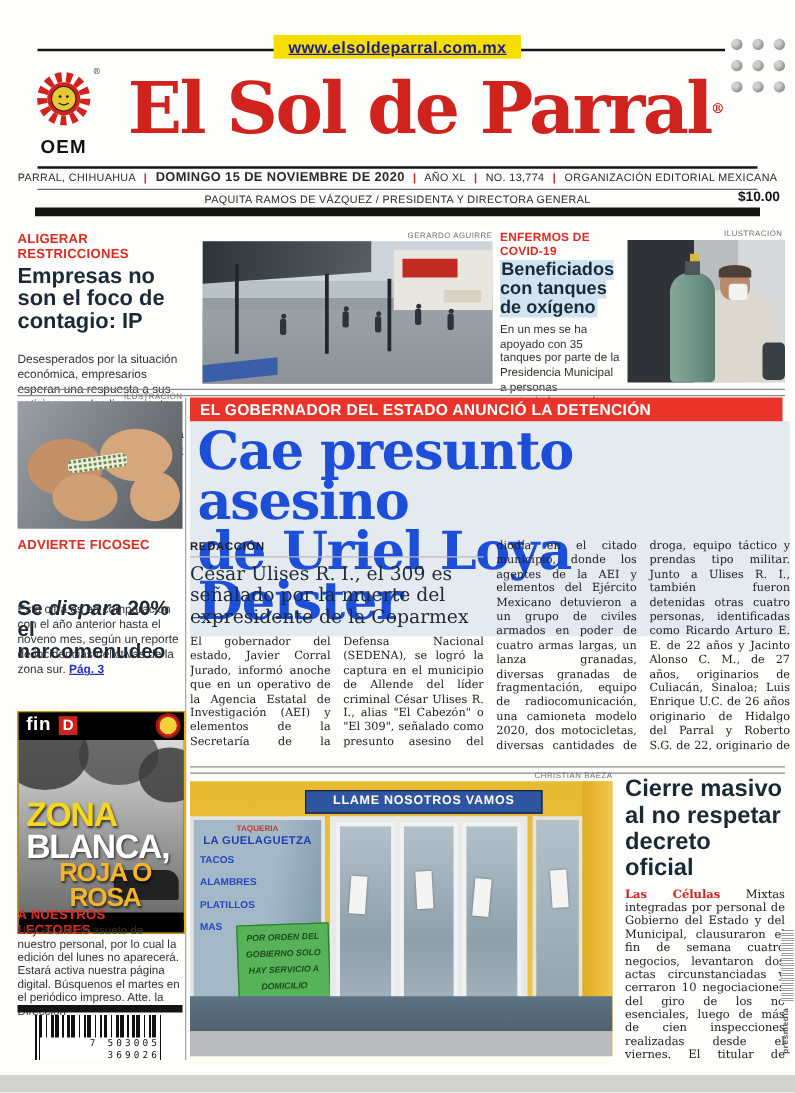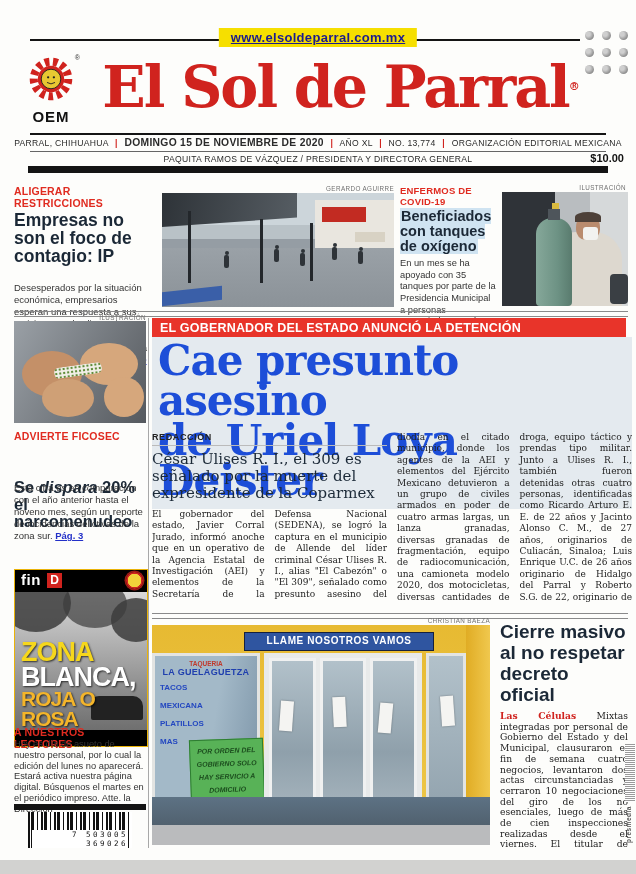--- a/index.html
+++ b/index.html
@@ -86,21 +86,21 @@
      font-weight:900;font-size:12px;text-align:center;line-height:15px;}
   .find-sun{position:absolute;right:4px;top:2px;width:17px;height:17px;border-radius:50%;
      background:radial-gradient(circle,#f2d23a 55%,#d0231e 58%);box-shadow:0 0 0 1.5px #9d1b15;}
   .find-photo{position:relative;height:138px;overflow:hidden;background:linear-gradient(#d9d9d9,#8d8d8d 70%,#6f6f6f);}
   .find-tree{position:absolute;border-radius:50%;background:#3c3c3c;opacity:.85;}
   .find-car{position:absolute;right:4px;bottom:10px;width:52px;height:24px;border-radius:8px 10px 2px 2px;background:#222;}
   .find-title{position:absolute;left:6px;bottom:2px;font-weight:900;line-height:.92;letter-spacing:-1px;
      text-shadow:1px 1px 2px rgba(0,0,0,.7);}
   .find-l1{font-size:27px;color:#f6d71c;}
   .find-l2{font-size:27px;color:#ffffff;}
-  .find-l3{font-size:21px;color:#f4b52a;}
+  .find-l3{font-size:21px;color:#f4b52a;text-align:center;}
   .find-foot{height:8px;background:#000;margin-top:6px;}
   .readers-kicker{top:726px;left:14px;width:132px;}
   .readers-body{top:739px;left:14px;width:132px;font-size:9.3px;line-height:10.8px;}
   .readers-bar{top:804px;left:14px;width:132px;height:6px;background:#141414;}
   .barcode{top:812px;left:28px;width:104px;height:36px;background:
      repeating-linear-gradient(90deg,#111 0 2px,#fff 2px 3px,#111 3px 6px,#fff 6px 9px,#111 9px 10px,#fff 10px 13px);}
   .barcode-num{position:absolute;left:4px;right:4px;bottom:0;background:#fff;font-size:7.5px;
      letter-spacing:2.5px;text-align:right;color:#111;font-family:"DejaVu Sans Mono",monospace;}
   .vrule{top:318px;left:148px;width:1px;height:530px;background:#a8a8a8;}
 
@@ -304,21 +304,21 @@
   <div class="abs sep-double sep2"></div>
 
   <div class="abs bp-credit credit">CHRISTIAN BAEZA</div>
   <div class="abs storefront">
     <div class="sf-sign">LLAME NOSOTROS VAMOS</div>
     <div class="sf-window-l">
       <div class="sf-taq">TAQUERIA</div>
       <div class="sf-guel">LA GUELAGUETZA</div>
       <div class="sf-menu">
         <div>TACOS</div>
-        <div>MEXICANA</div>
+        <div>ALAMBRES</div>
         <div>PLATILLOS</div>
         <div>MAS</div>
       </div>
     </div>
     <div class="sf-green">
       <div>POR ORDEN DEL</div>
       <div>GOBIERNO SOLO</div>
       <div>HAY SERVICIO A</div>
       <div>DOMICILIO</div>
     </div>

